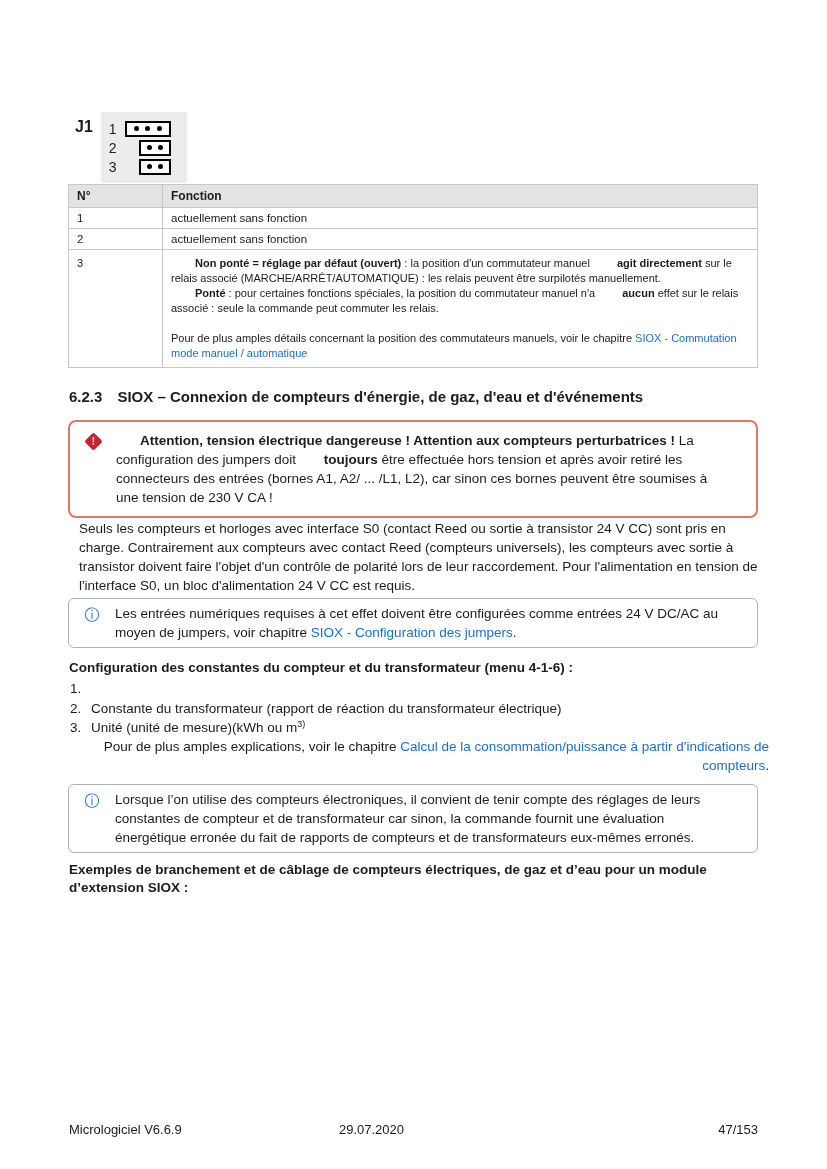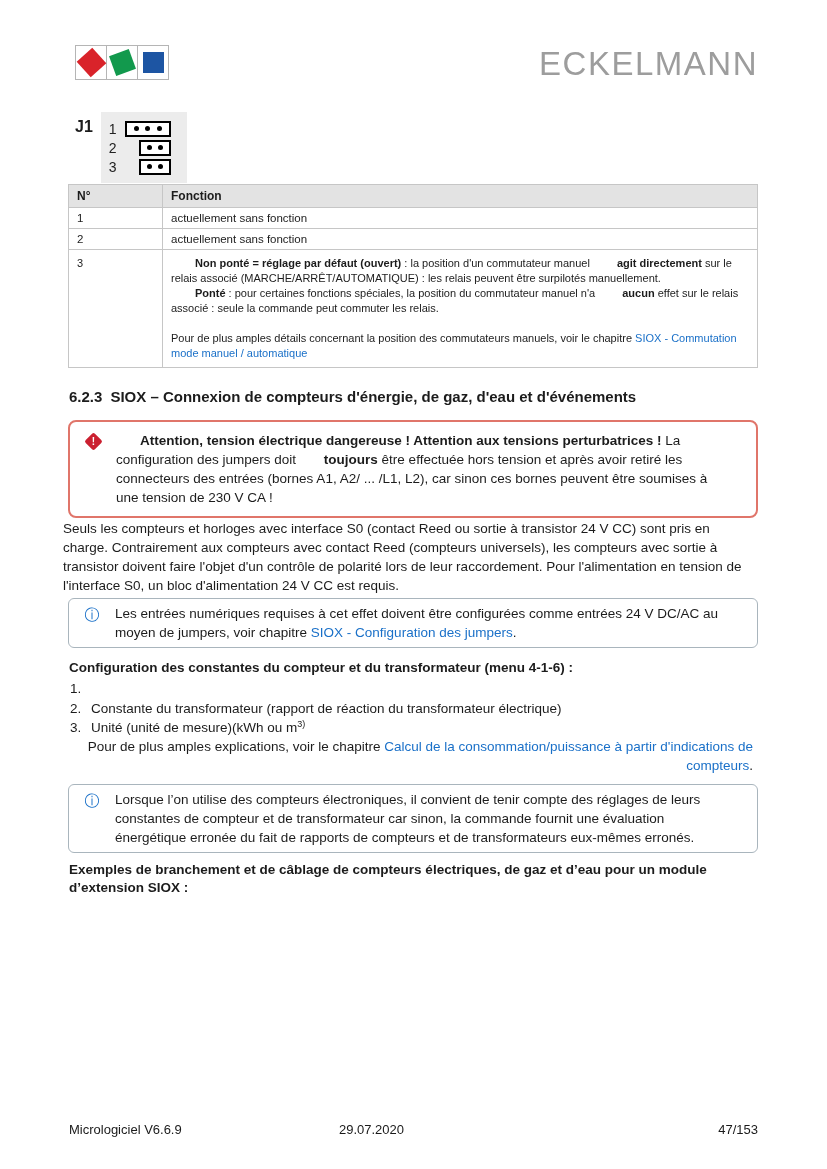--- a/index.html
+++ b/index.html
@@ -38,34 +38,34 @@
   .ftable td{font-size:11.5px;padding:4px 8px;}
   .col-num{width:77px;}
   .row3 td{font-size:11px;line-height:15px;padding:6px 8px;}
   .row3 p{margin:0;}
   .row3 p.mt{margin-top:15px;}
   b{font-weight:bold;padding-left:24px;}
   .link{color:#1a70c8;text-decoration:none;cursor:pointer;}
 
   
   .sec-heading{position:absolute;top:388px;left:69px;font-size:15px;font-weight:bold;}
-  .sec-title{margin-left:8px;}
+  .sec-title{margin-left:15px;}
 
   
   .warnbox{position:absolute;top:420px;left:68px;width:690px;box-sizing:border-box;
            border:2px solid #e0756a;border-radius:8px;display:flex;padding:9px 18px 9px 0;}
   .warn-icon-wrap{width:46px;display:flex;justify-content:center;padding-top:4px;flex-shrink:0;}
   .warn-icon{width:13px;height:13px;background:#cb2030;transform:rotate(45deg);
              border-radius:2px;position:relative;}
   .warn-icon span{position:absolute;inset:0;transform:rotate(-45deg);color:#fff;
                   font-weight:bold;font-size:10px;display:flex;align-items:center;justify-content:center;}
   .warn-text{width:615px;font-size:13.5px;line-height:19px;}
 
   
-  .para{position:absolute;left:63px;width:690px;font-size:13.5px;line-height:19px;}
+  .para{position:absolute;left:79px;width:690px;font-size:13.5px;line-height:19px;}
   .para1{top:519px;}
   .para2{top:737px;text-align:right;}
 
   
   .infobox{position:absolute;left:68px;width:690px;box-sizing:border-box;
            border:1.5px solid #a9b5bd;border-radius:6px;display:flex;padding:5px 14px 5px 0;}
   .info1{top:598px;}
   .info2{top:784px;}
   .info-icon-wrap{width:46px;display:flex;justify-content:center;padding-top:1px;
                   flex-shrink:0;color:#1a70c8;font-size:15px;line-height:19px;}
@@ -84,34 +84,20 @@
   .footer{position:absolute;top:1122px;left:0;width:827px;font-size:13px;color:#1a1a1a;}
   .foot-left{position:absolute;left:69px;}
   .foot-center{position:absolute;left:0;width:743px;text-align:center;}
   .foot-right{position:absolute;right:69px;}
 </style>
 </head>
 <body>
 
 <div class="page">
 
-  <div class="header">
-    <div class="logo">
-      <div class="logo-cell">
-        <div class="logo-sq sq-red"></div>
-      </div>
-      <div class="logo-cell">
-        <div class="logo-sq sq-green"></div>
-      </div>
-      <div class="logo-cell">
-        <div class="logo-sq sq-blue"></div>
-      </div>
-    </div>
-    <div class="wordmark">ECKELMANN</div>
-  </div>
 
   <div class="jumper">
     <div class="j-label">J1</div>
     <div class="jumper-box">
       <div class="jp-row">
         <span class="jp-num">1</span>
         <span class="jp-slot">
           <span class="jp-rect w3">
             <i class="dot"></i>
               <i class="dot"></i>
@@ -170,21 +156,21 @@
   <div class="sec-heading">
     <span class="sec-num">6.2.3</span><span class="sec-title">SIOX – Connexion de compteurs d'énergie, de gaz, d'eau et d'événements</span>
   </div>
 
   <div class="warnbox">
     <div class="warn-icon-wrap">
       <div class="warn-icon">
           <span>!</span>
         </div>
     </div>
-    <div class="warn-text"><b>Attention, tension électrique dangereuse ! Attention aux tensions perturbatrices !</b><span> La configuration des jumpers doit </span><b>toujours</b><span> être effectuée hors tension et après avoir retiré les connecteurs des entrées (bornes A1, A2/ ... /L1, L2), car sinon ces bornes peuvent être soumises à une tension de 230 V CA !</span></div>
+    <div class="warn-text"><b>Attention, tension électrique dangereuse ! Attention aux compteurs perturbatrices !</b><span> La configuration des jumpers doit </span><b>toujours</b><span> être effectuée hors tension et après avoir retiré les connecteurs des entrées (bornes A1, A2/ ... /L1, L2), car sinon ces bornes peuvent être soumises à une tension de 230 V CA !</span></div>
   </div>
 
   <div class="para para1">Seuls les compteurs et horloges avec interface S0 (contact Reed ou sortie à transistor 24 V CC) sont pris en charge. Contrairement aux compteurs avec contact Reed (compteurs universels), les compteurs avec sortie à transistor doivent faire l'objet d'un contrôle de polarité lors de leur raccordement. Pour l'alimentation en tension de l'interface S0, un bloc d'alimentation 24 V CC est requis.</div>
 
   <div class="infobox info1">
     <div class="info-icon-wrap">
         <span>ⓘ</span>
       </div>
     <div class="info-text"><span>Les entrées numériques requises à cet effet doivent être configurées comme entrées 24 V DC/AC au moyen de jumpers, voir chapitre </span><a class="link">SIOX - Configuration des jumpers</a><span>.</span></div>
   </div>

